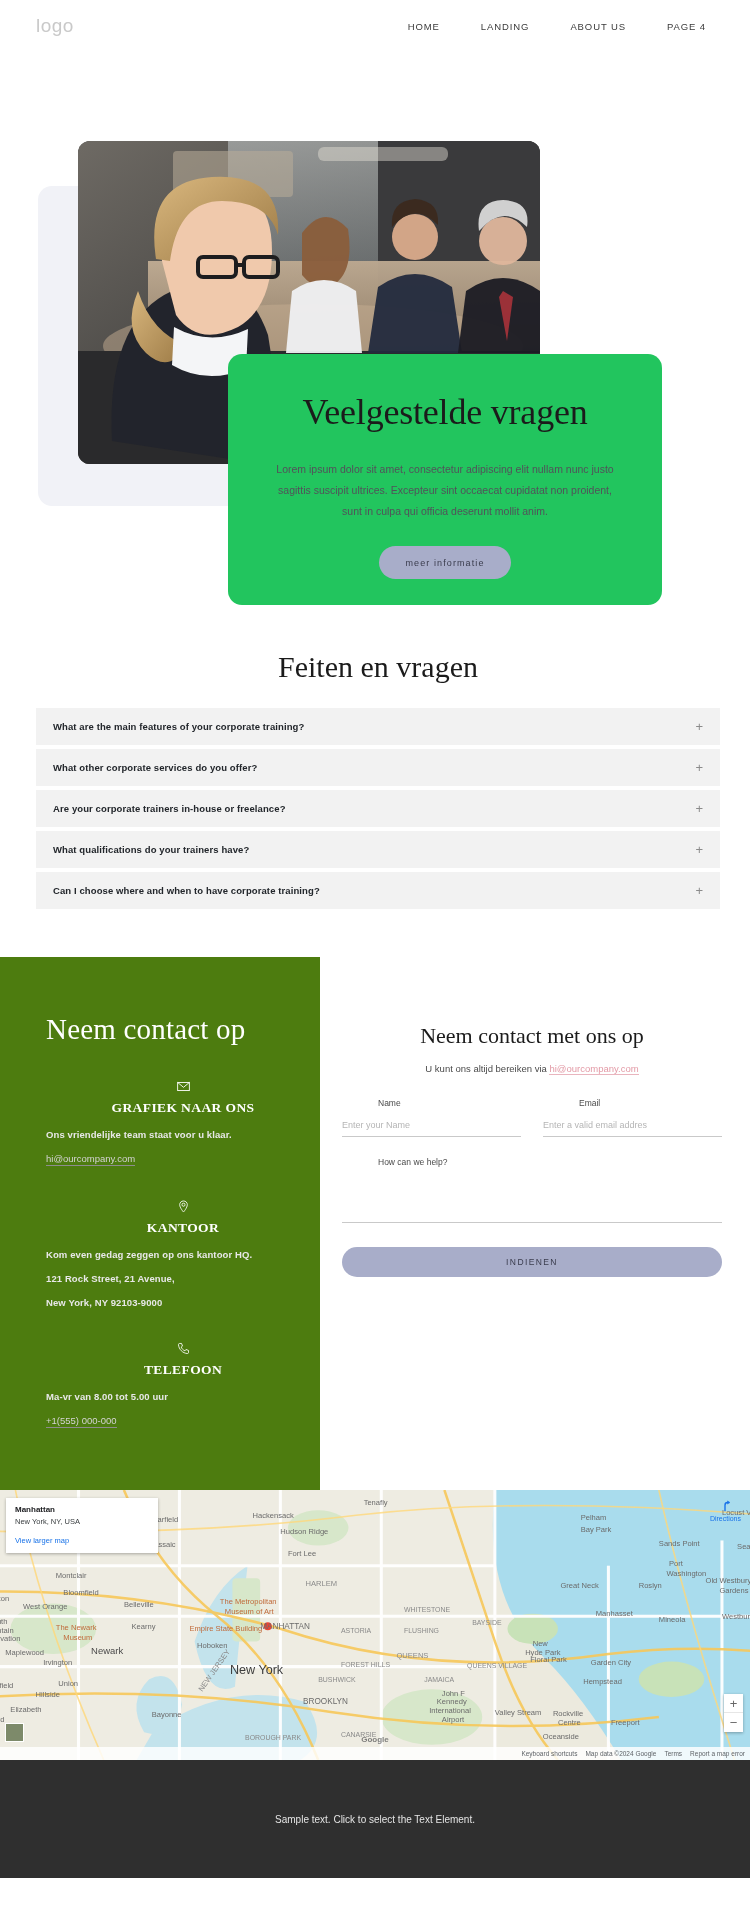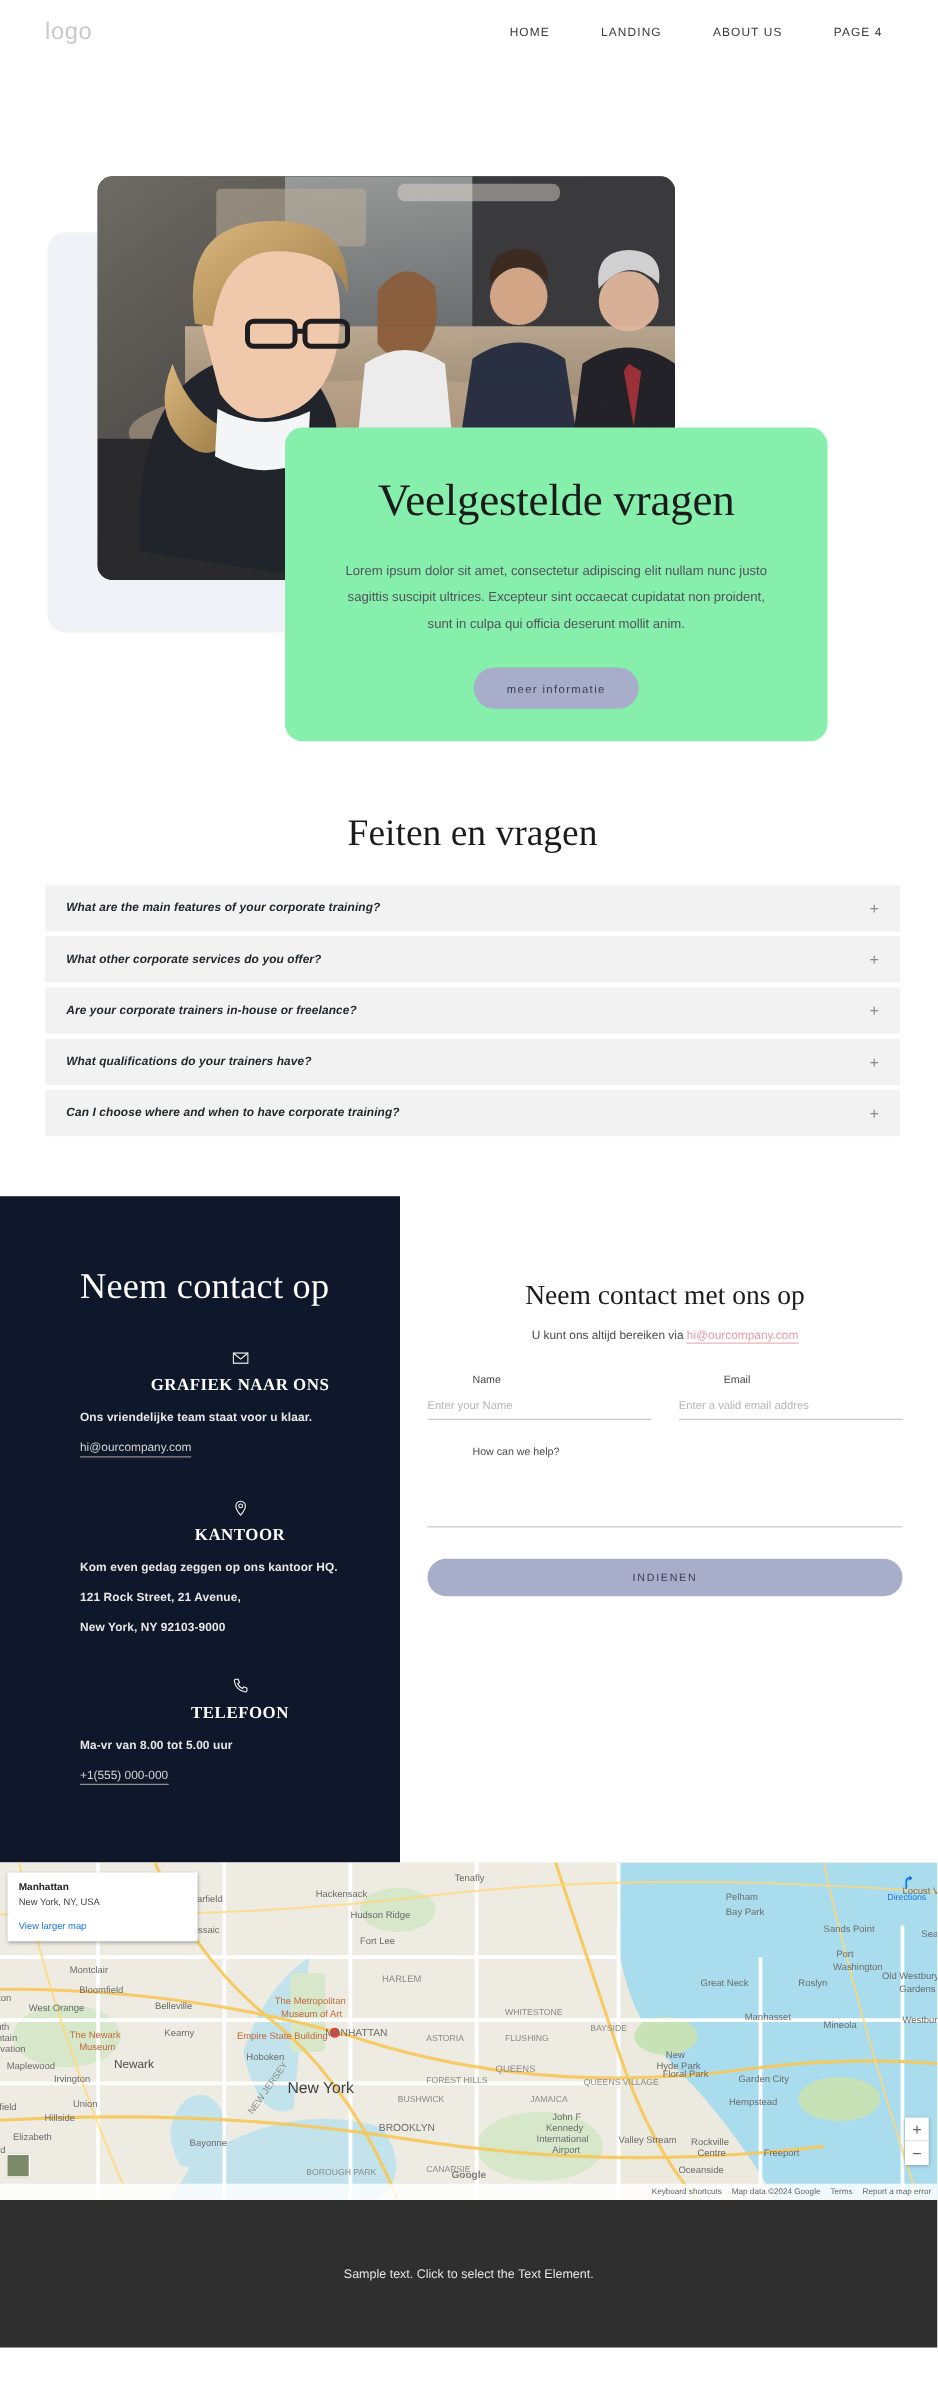--- a/index.html
+++ b/index.html
@@ -68,23 +68,23 @@
     height: 323px;
     border-radius: 12px;
     overflow: hidden;
     background: #3b3a38;
   }
   .hero-photo svg { display: block; width: 462px; height: 323px; }
 
   .hero-card {
     position: absolute;
     left: 228px;
-    top: 272px;
+    top: 284px;
     width: 434px;
-    background: #86efac;
+    background: #22c55e;
     border-radius: 14px;
     padding: 38px 28px 26px 28px;
     text-align: center;
   }
   .hero-title {
     font-family: "Liberation Serif", serif;
     font-size: 36px;
     font-weight: 400;
     color: #1b1b1b;
     line-height: 1.15;
@@ -123,21 +123,21 @@
     font-weight: 400;
     color: #1b1b1b;
   }
   .faq-sub {
     margin-top: 12px;
     font-size: 8.5px;
     font-style: italic;
     color: #4a4a4a;
     font-weight: 600;
   }
-  .faq-list { margin-top: 24px; text-align: center; font-style: italic; }
+  .faq-list { margin-top: 24px; text-align: center; }
   .faq-item {
     background: #f2f2f2;
     height: 37px;
     margin-bottom: 4px;
     display: flex;
     align-items: center;
     padding: 0 17px;
     cursor: pointer;
   }
   .faq-q {
@@ -151,23 +151,23 @@
     font-size: 13px;
     color: #8b8b8b;
     line-height: 1;
     font-weight: 300;
   }
 
   
   .contact { display: flex; margin-top: 48px; }
   .contact-dark {
     width: 320px;
-    background: #0f172a;
+    background: #4d7c0f;
     color: #ffffff;
-    padding: 56px 0 62px 64px;
+    padding: 56px 0 62px 46px;
   }
   .contact-dark-title {
     font-family: "Liberation Serif", serif;
     font-size: 29px;
     font-weight: 400;
     color: #ffffff;
     letter-spacing: 0.2px;
   }
   .cblock { margin-top: 34px; }
   .cblock-head {

